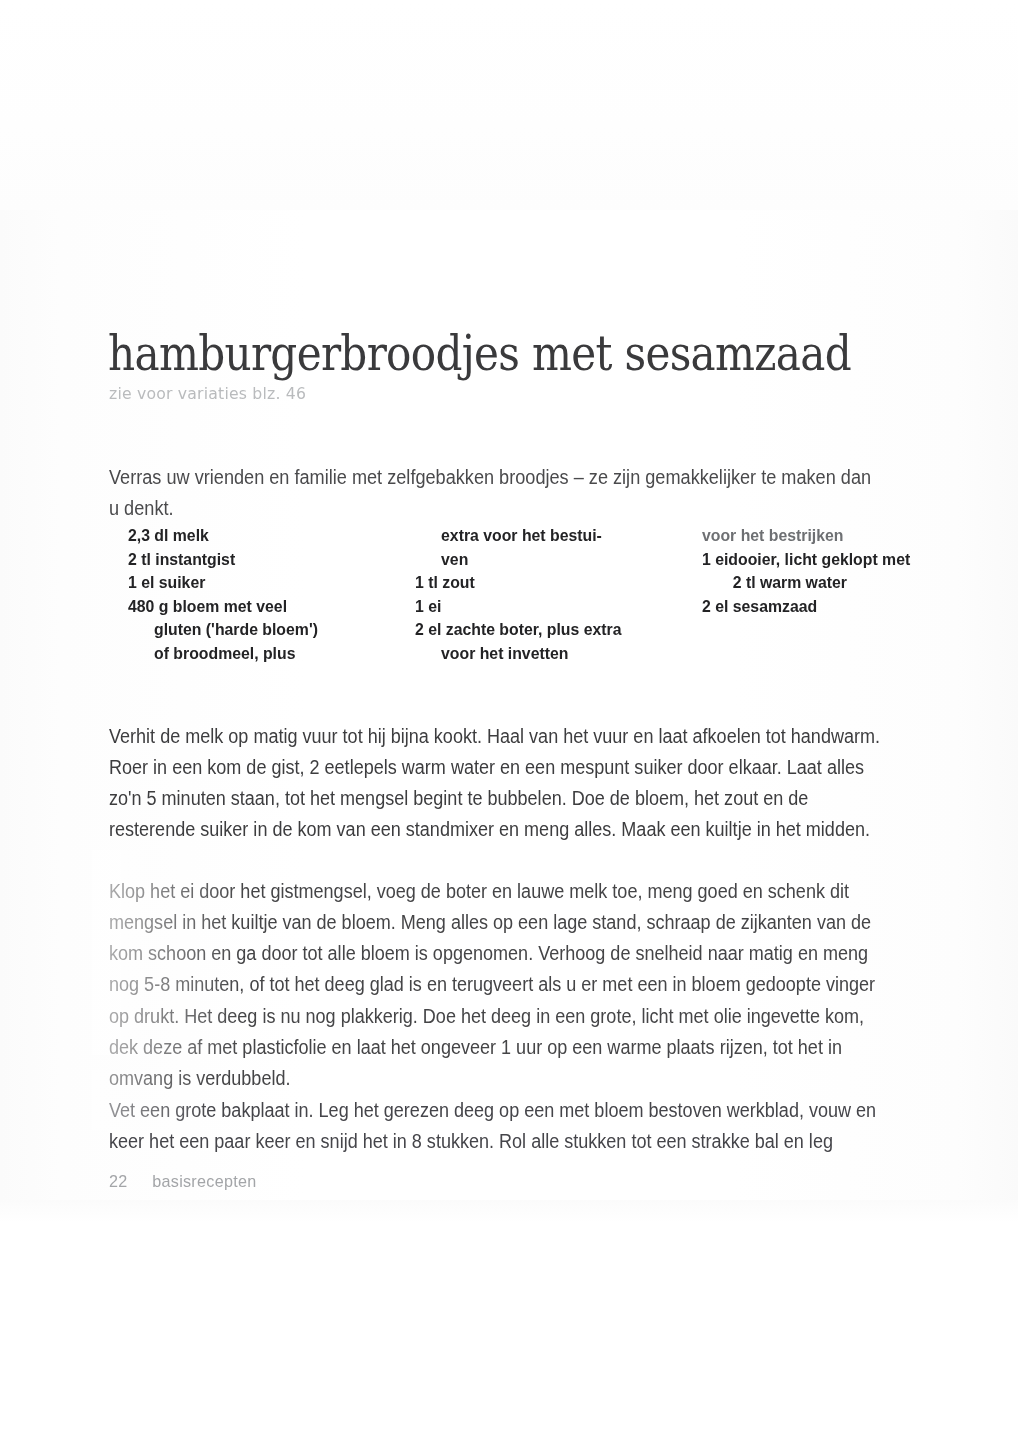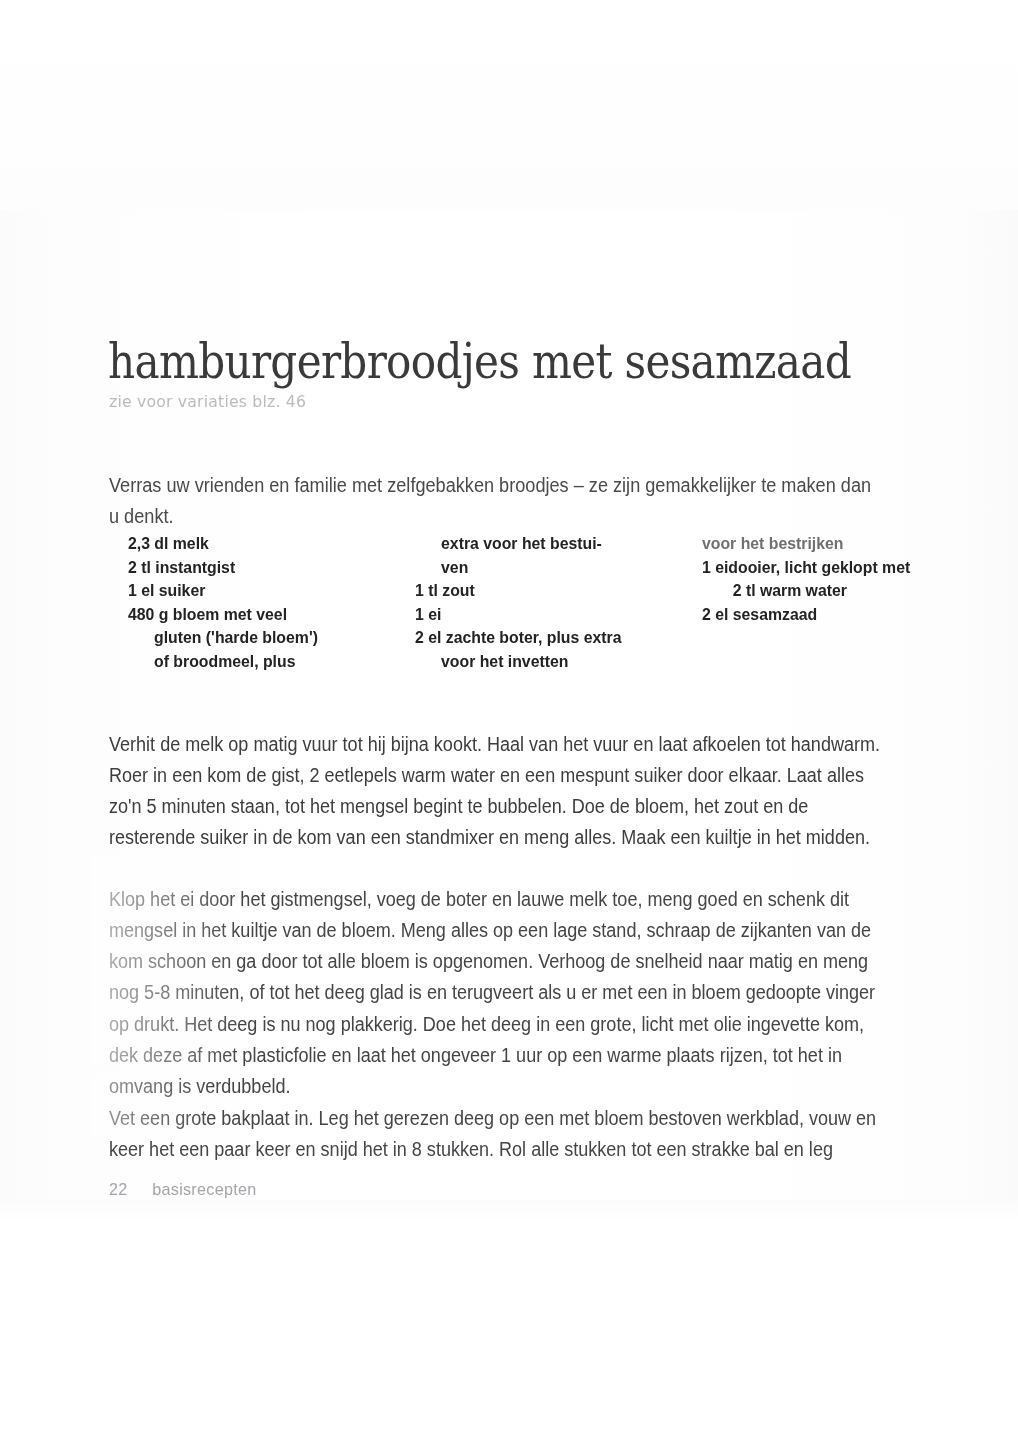--- a/index.html
+++ b/index.html
@@ -35,21 +35,21 @@
   .scan-bottom-edge {
     position: absolute;
     left: 0; top: 1200px;
     width: 1018px; height: 22px;
     background: linear-gradient(180deg, #fbfbfb 0%, #ffffff 100%);
   }
 
   .content {
     position: absolute;
     left: 0; top: 0;
-    width: 1018px; height: 1029px; margin-top: 8px;
+    width: 1018px; height: 1029px;
   }
 
   
   .title {
     position: absolute;
     left: 108px;
     top: 292px;
     width: 880px;
     font-family: "DejaVu Serif", "Liberation Serif", serif;
     font-weight: 400;

